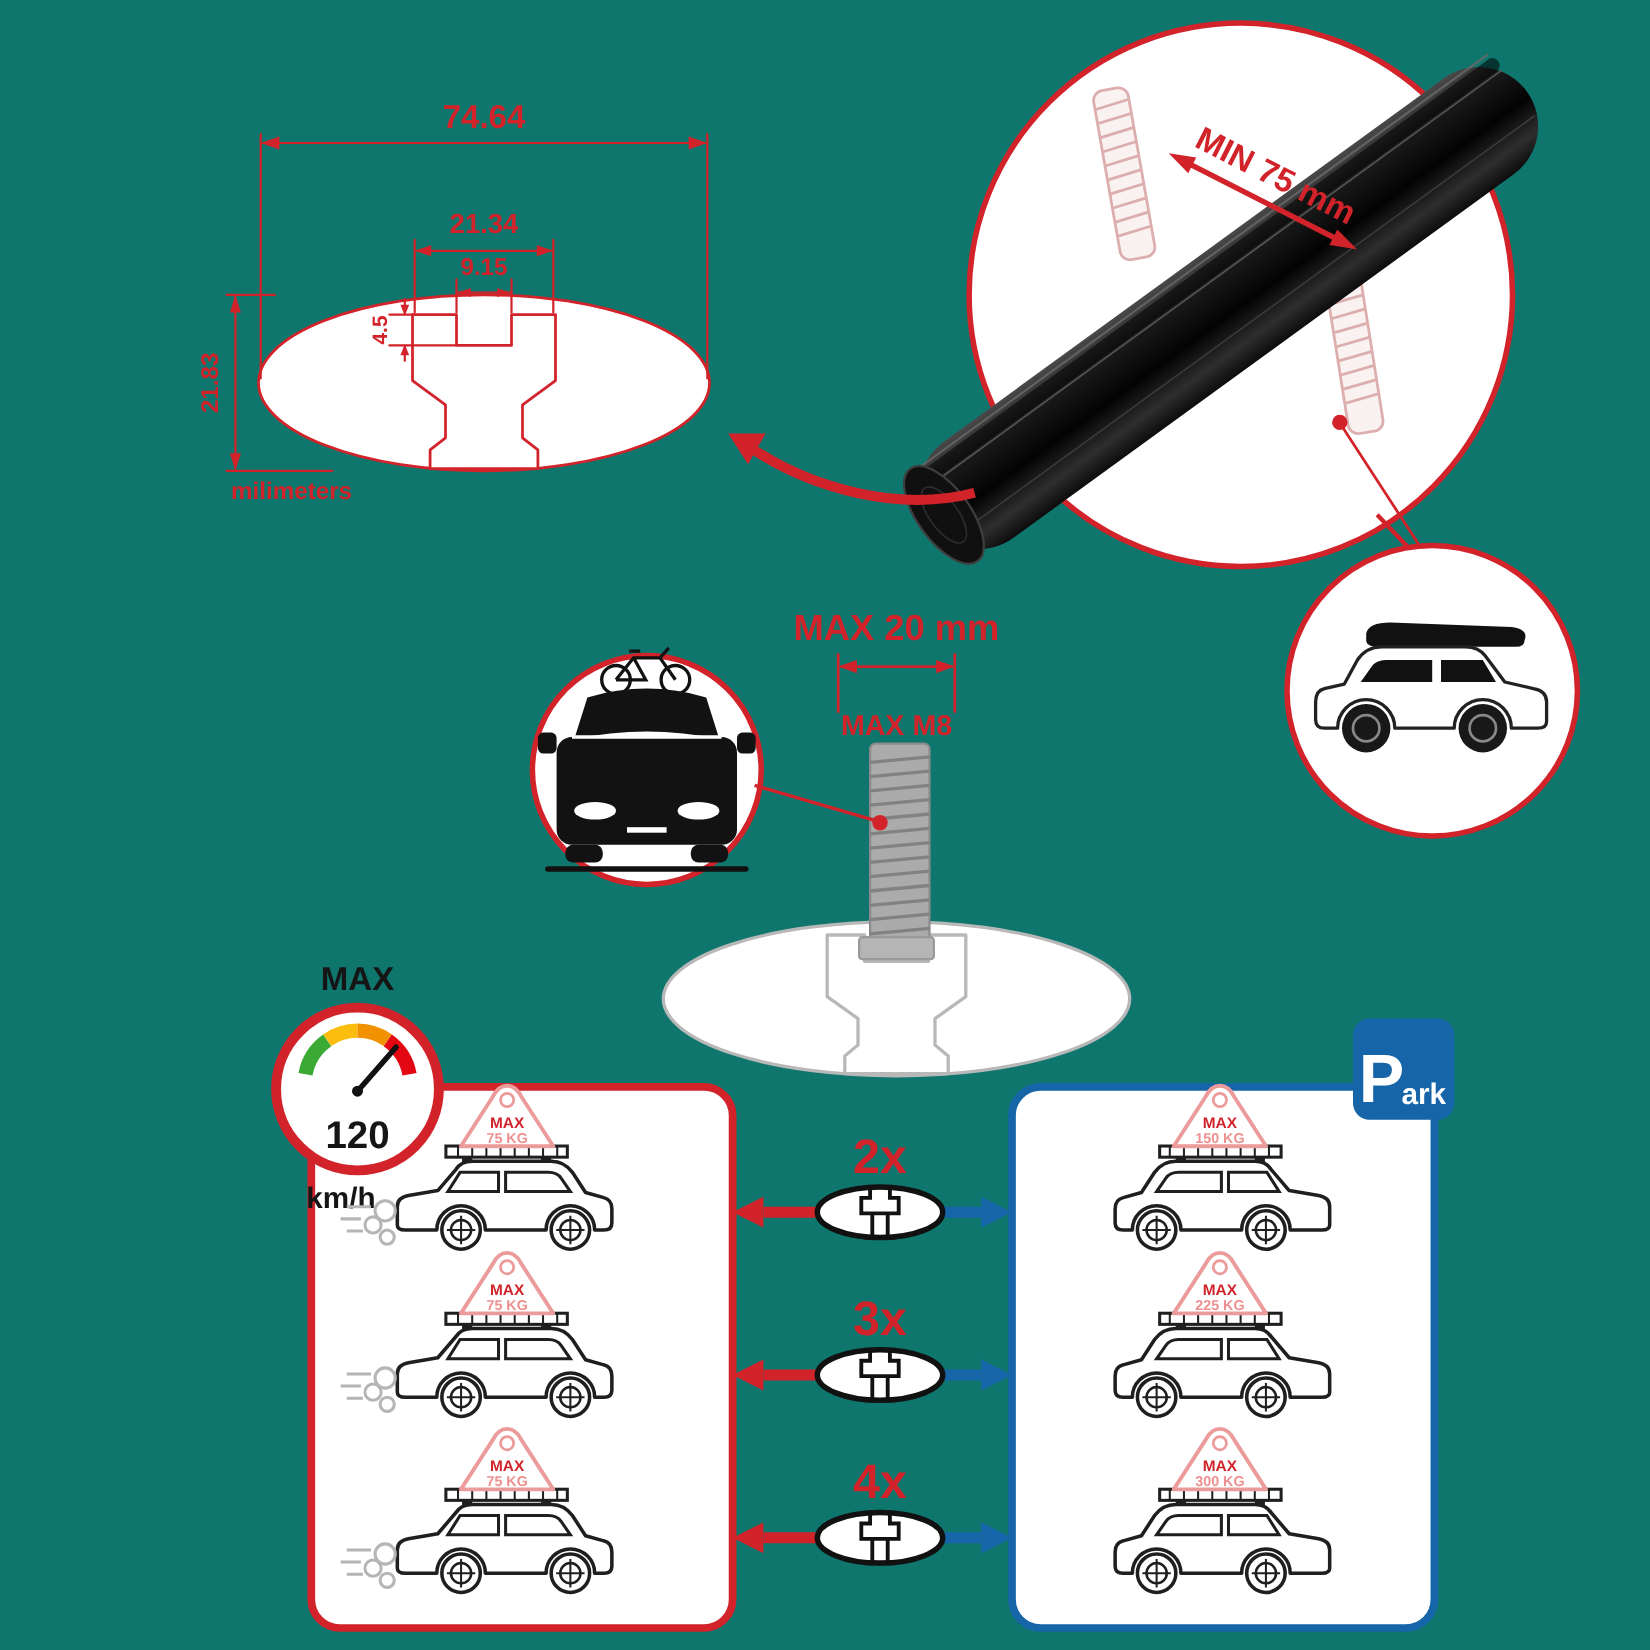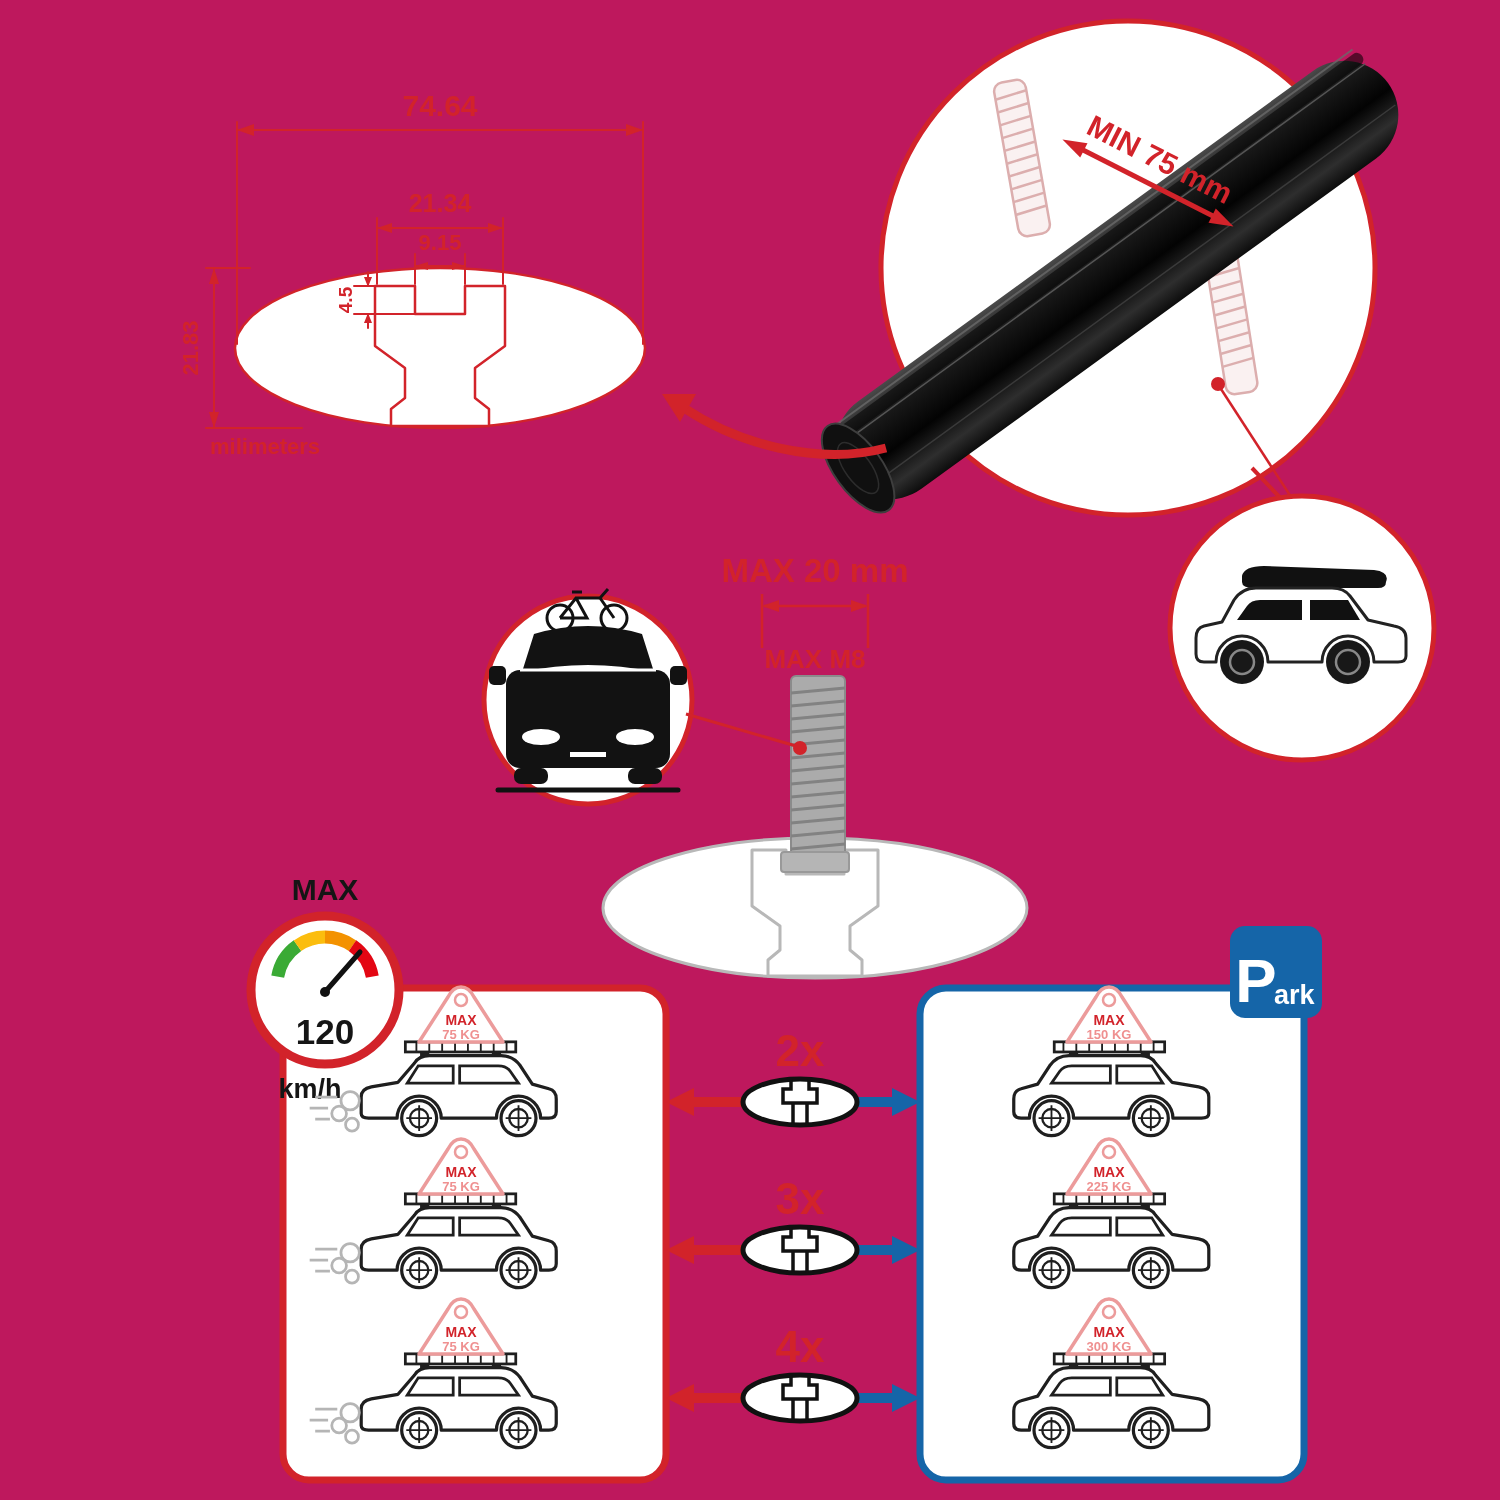--- a/index.html
+++ b/index.html
@@ -1,16 +1,16 @@
 <!DOCTYPE html>
 <html><head>
 <meta charset="utf-8">
 <style>
   html,body{margin:0;padding:0;background:#fff}
-  .stage{width:1500px;height:1500px;position:relative;background:#be185d;overflow:hidden}
+  .stage{width:1500px;height:1500px;position:relative;background:#0f766e;overflow:hidden}
   text{font-family:"Liberation Sans",sans-serif}
   .b{font-weight:bold}
   .red{fill:#d2232a}
   .pink{fill:#ef9090}
   .blk{fill:#151515}
   .wht{fill:#ffffff}
   .mid{text-anchor:middle}
 </style>
 </head>
 <body>

